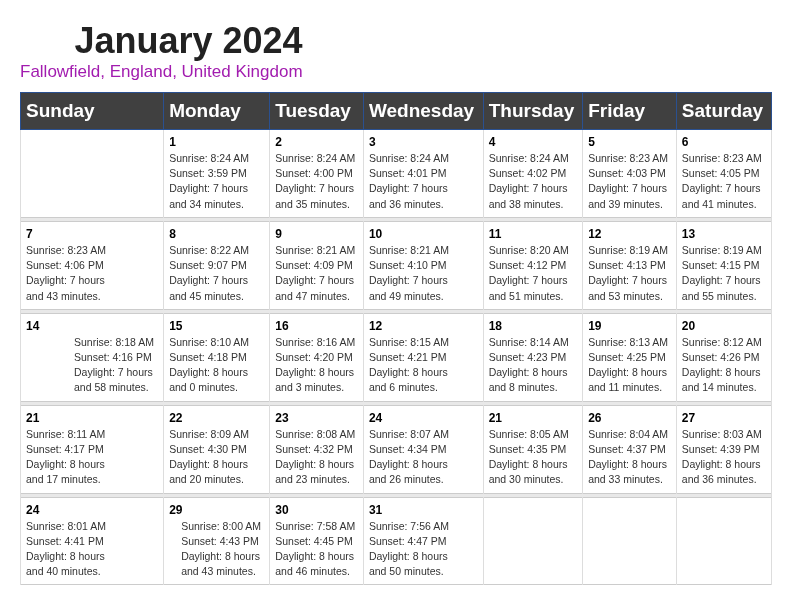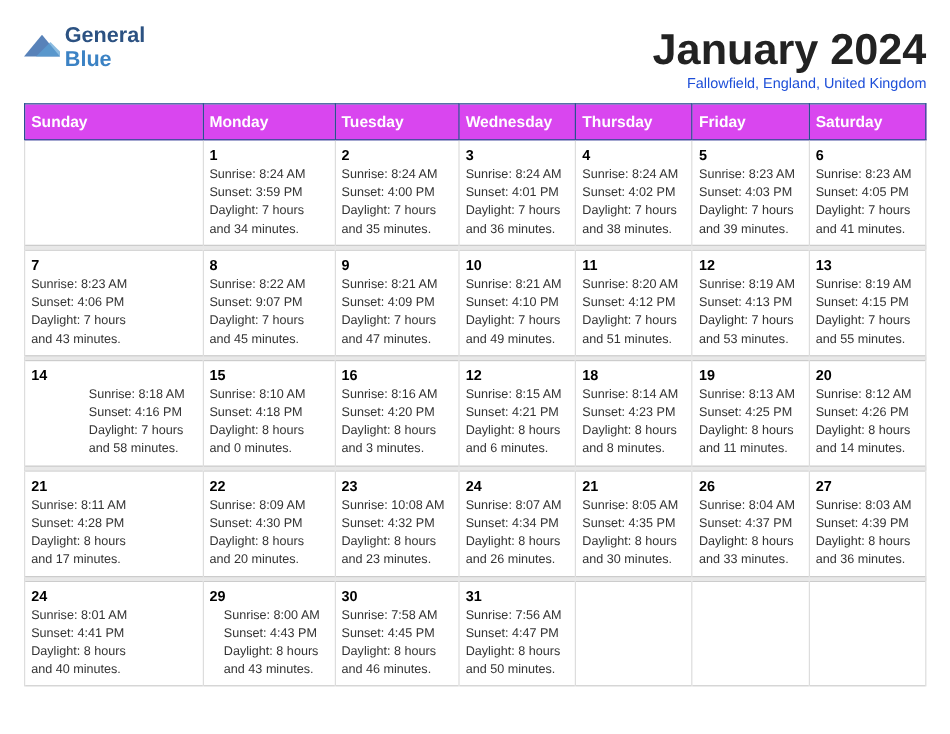--- a/index.html
+++ b/index.html
@@ -34,34 +34,34 @@
     }
     .title-area {
       text-align: right;
     }
     .main-title {
       font-size: 36px;
       font-weight: bold;
       color: #222;
     }
     .subtitle {
-      font-size: 12px;
-      color: #1d4ed8;
+      font-size: 17px;
+      color: #a21caf;
     }
     table {
       width: 100%;
       border-collapse: collapse;
       font-size: 11px;
     }
     thead tr th {
-      background-color: #d946ef;
+      background-color: #404040;
       color: #fff;
       padding: 7px 5px;
       text-align: left;
-      font-size: 13px;
+      font-size: 19px;
       font-weight: bold;
       border: 1px solid #2a5090;
     }
     tbody tr {
       border-bottom: 1px solid #ccc;
     }
     tbody tr td {
       padding: 5px 5px;
       vertical-align: top;
       border-right: 1px solid #ddd;
@@ -84,30 +84,20 @@
       line-height: 1.45;
     }
     tbody tr.week-row td {
       height: 85px;
     }
   </style>
 </head>
 <body>
 
 <div class="header-area">
-  <div class="logo">
-    <svg class="logo-icon" viewBox="0 0 30 25">
-      <polygon points="0,20 15,2 30,20" fill="#3b6cad" opacity="0.85"></polygon>
-      <polygon points="10,20 22,8 34,20" fill="#5a9fd4" opacity="0.7"></polygon>
-    </svg>
-    <div class="logo-text">
-      <div>General</div>
-      <div style="color:#3b82c4">Blue</div>
-    </div>
-  </div>
   <div class="title-area">
     <div class="main-title">January 2024</div>
     <div class="subtitle">Fallowfield, England, United Kingdom</div>
   </div>
 </div>
 
 <table>
   <thead>
     <tr>
     <th>Sunday</th>
@@ -273,34 +263,34 @@
 and 14 minutes.</div>
         </td>
       </tr>
       <tr>
         <td colspan="7" style="height: 4px; background: rgb(232, 232, 232); padding: 0px;"></td>
       </tr>
       <tr class="week-row">
         <td>
           <span class="day-number">21</span>
           <div class="day-info" style="white-space: pre-line;">Sunrise: 8:11 AM
-Sunset: 4:28 PM
+Sunset: 4:17 PM
 Daylight: 8 hours
 and 17 minutes.</div>
         </td>
         <td>
           <span class="day-number">22</span>
           <div class="day-info" style="white-space: pre-line;">Sunrise: 8:09 AM
 Sunset: 4:30 PM
 Daylight: 8 hours
 and 20 minutes.</div>
         </td>
         <td>
           <span class="day-number">23</span>
-          <div class="day-info" style="white-space: pre-line;">Sunrise: 10:08 AM
+          <div class="day-info" style="white-space: pre-line;">Sunrise: 8:08 AM
 Sunset: 4:32 PM
 Daylight: 8 hours
 and 23 minutes.</div>
         </td>
         <td>
           <span class="day-number">24</span>
           <div class="day-info" style="white-space: pre-line;">Sunrise: 8:07 AM
 Sunset: 4:34 PM
 Daylight: 8 hours
 and 26 minutes.</div>

